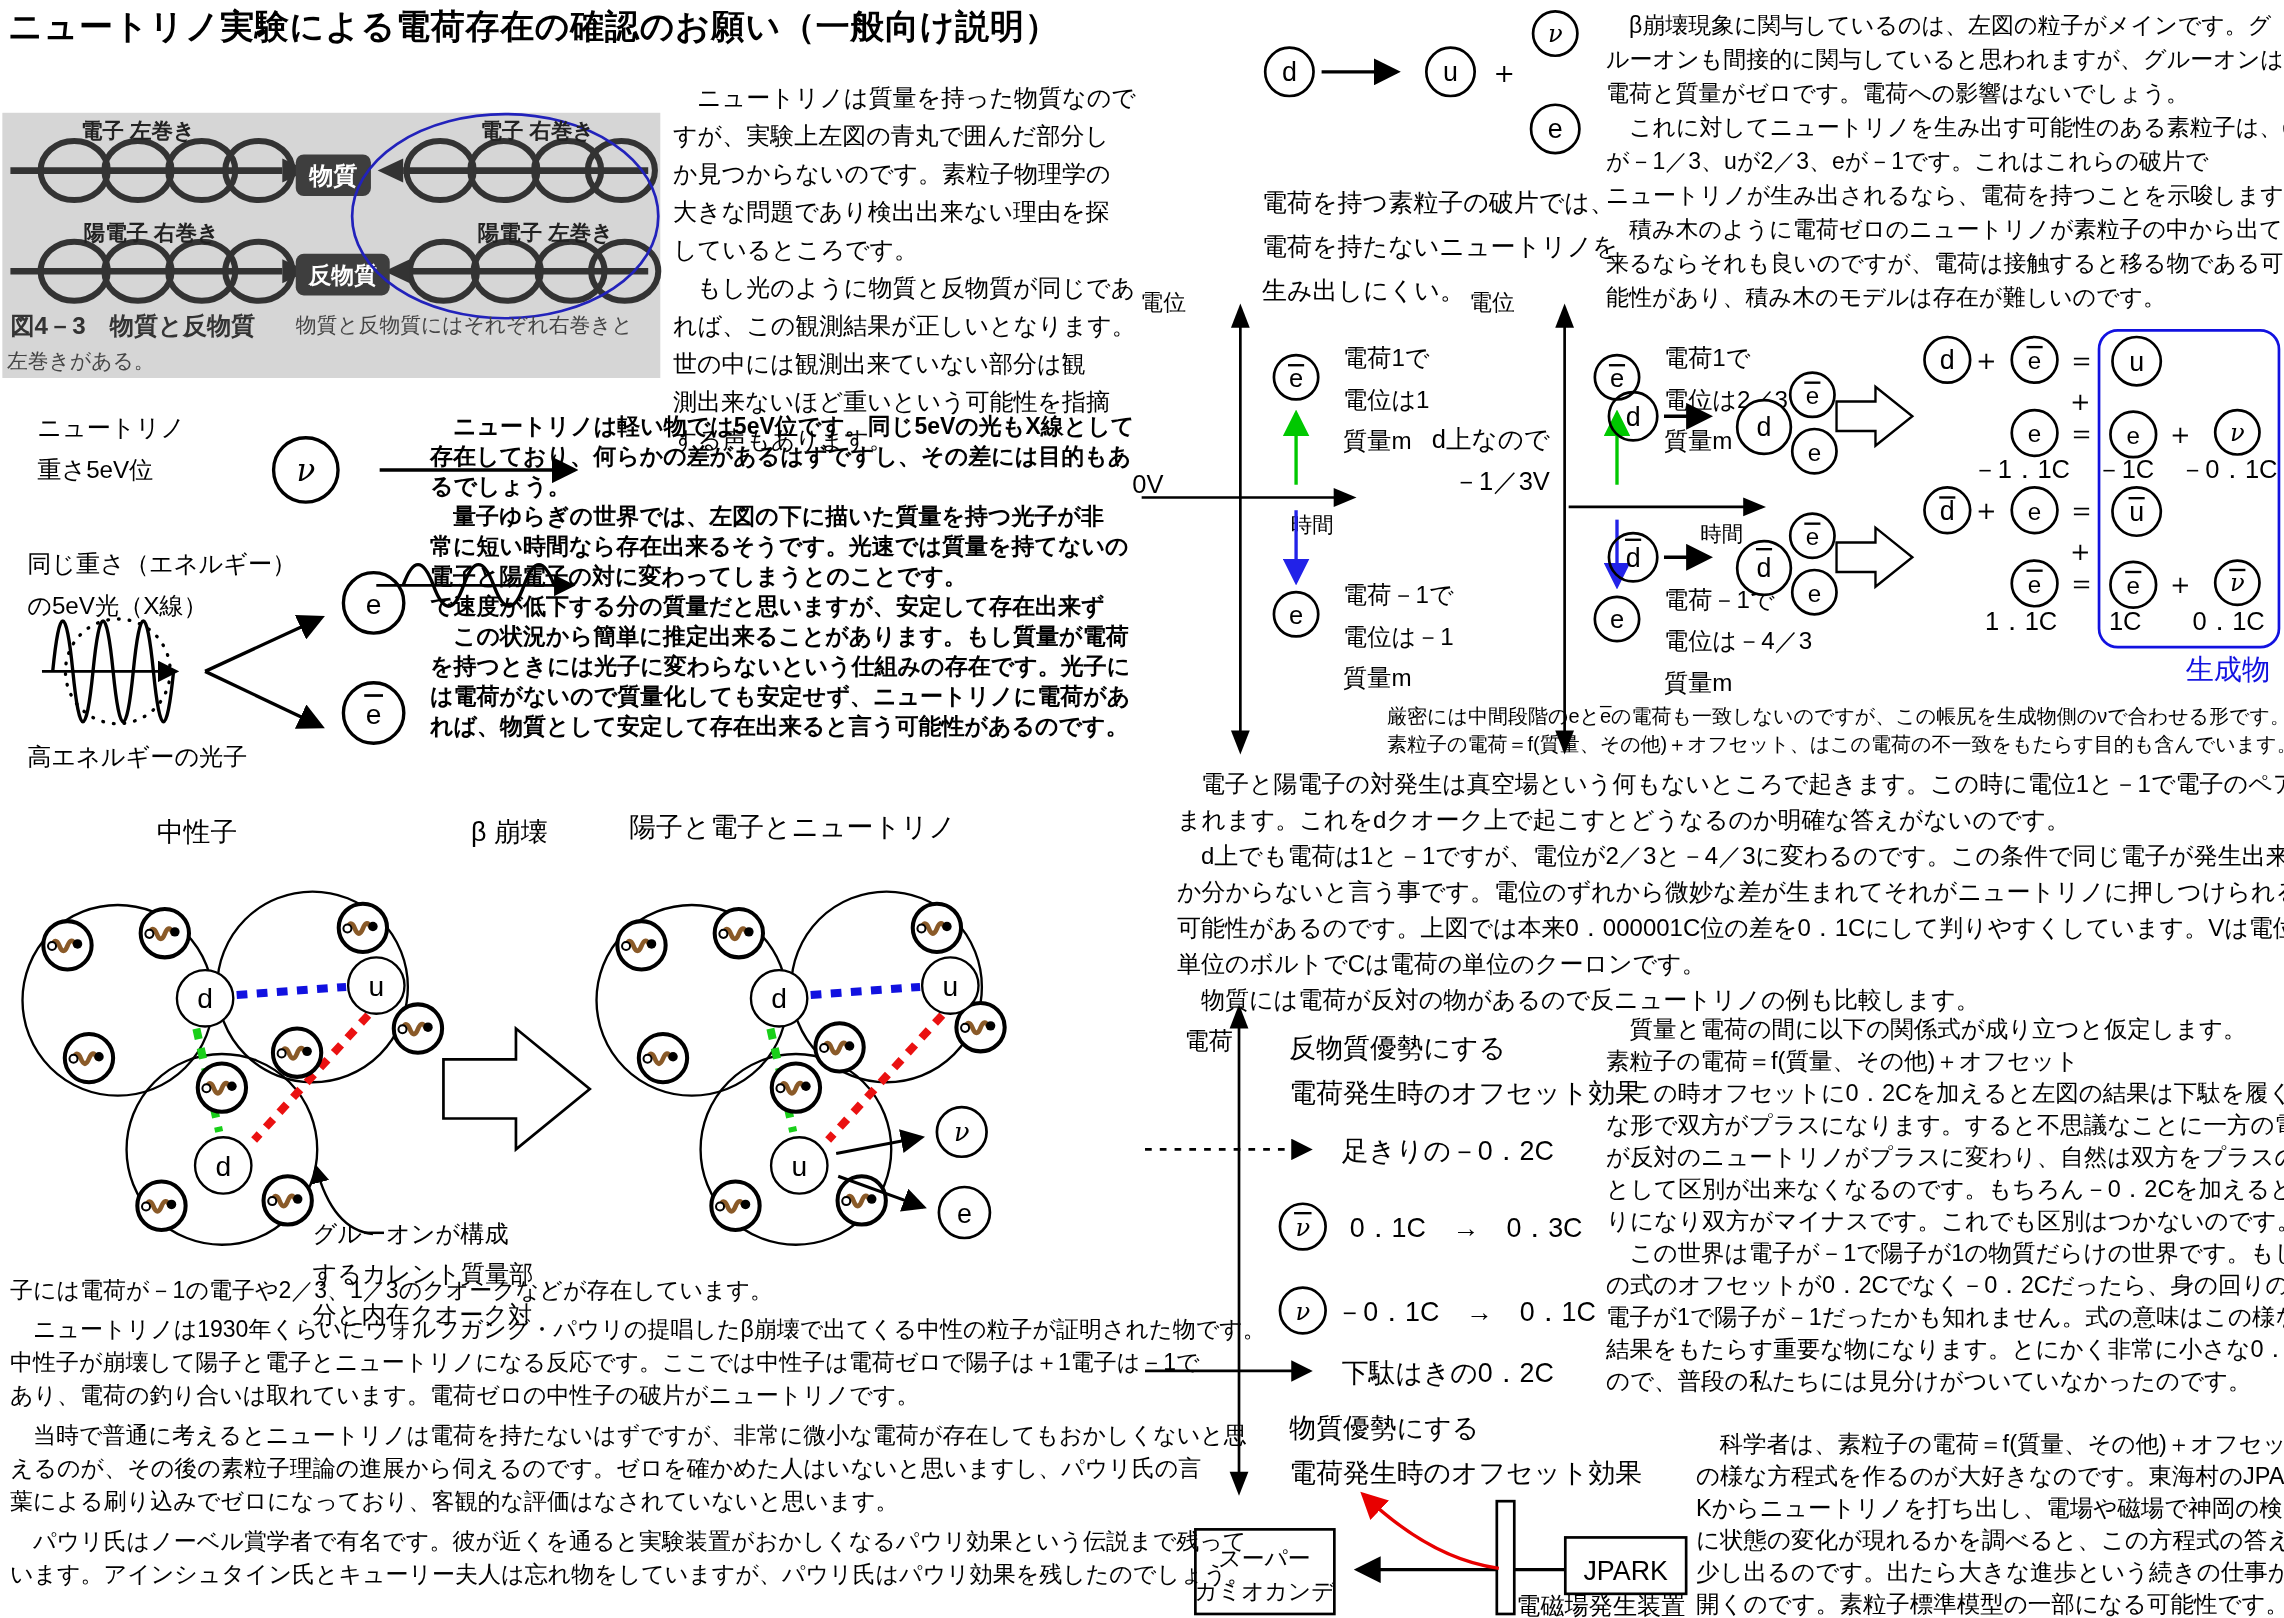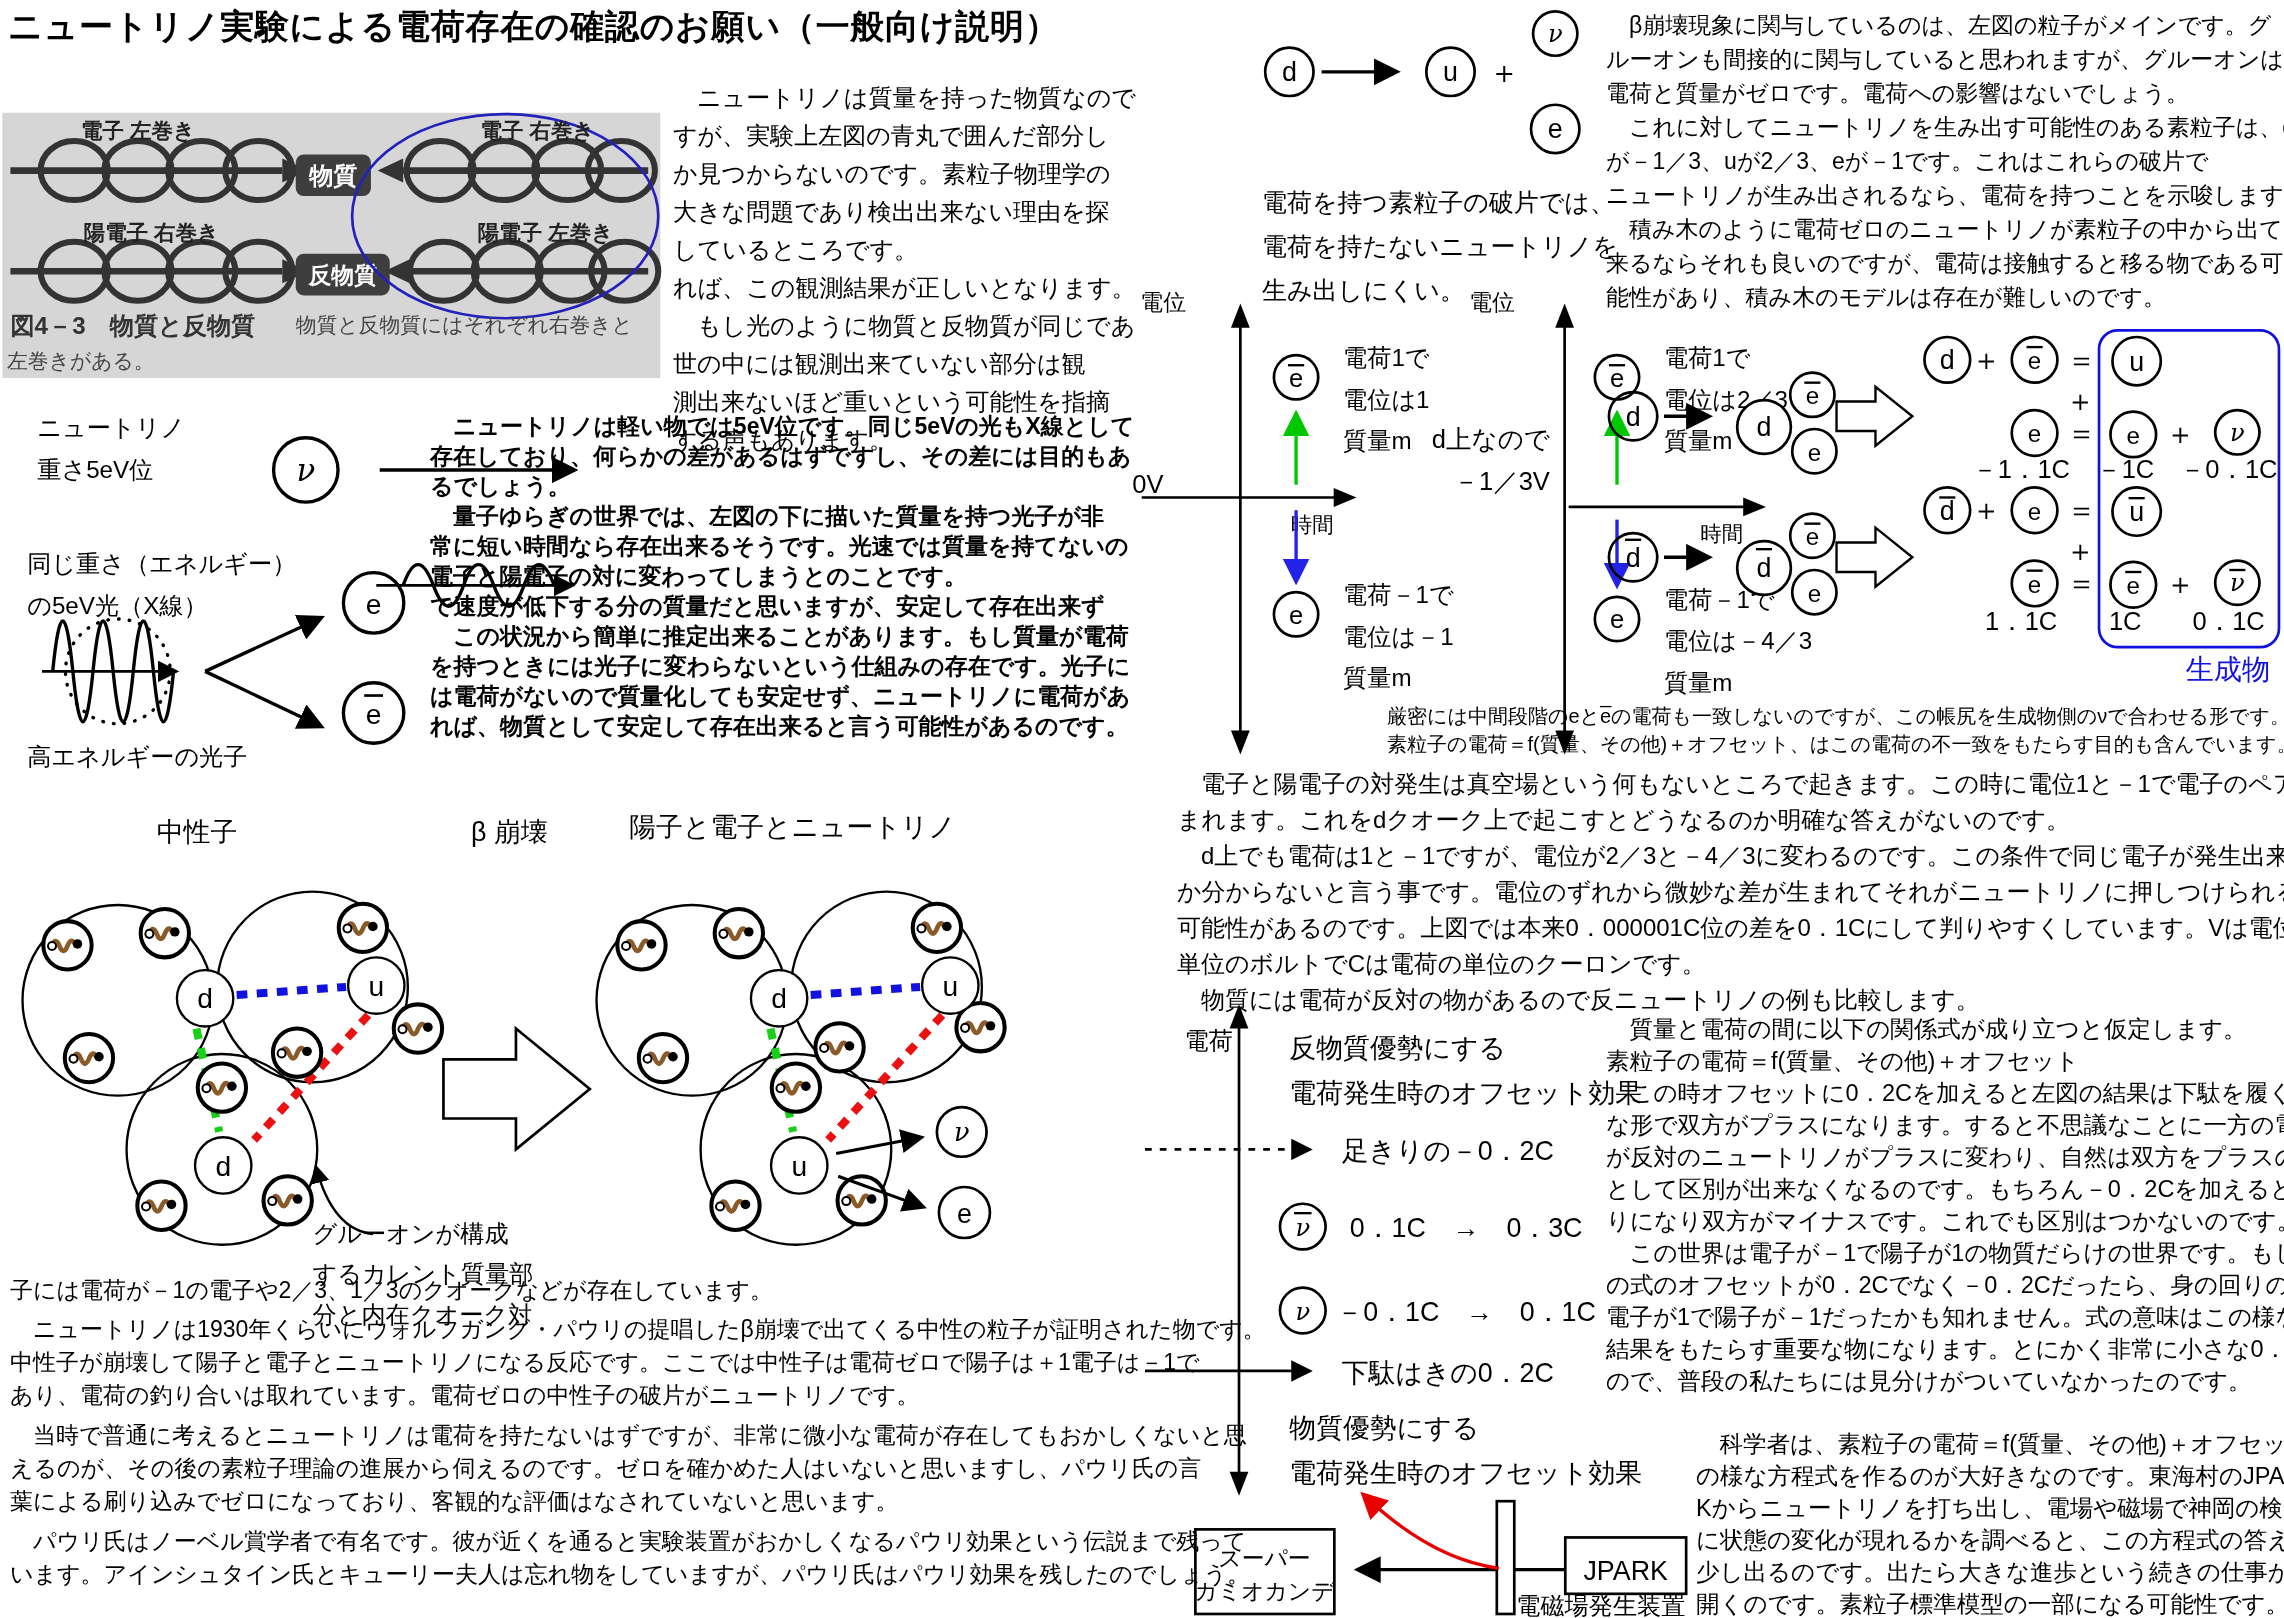--- a/index.html
+++ b/index.html
@@ -376,22 +376,22 @@
   </svg>
 
   <div class="abs title" style="left:8px;top:4px;font-family:Liberation Mono, monospace;">ニュートリノ実験による電荷存在の確認のお願い（一般向け説明）</div>
 
   <div class="abs ln36" style="left:673px;top:79px;">
     <div>　ニュートリノは質量を持った物質なので</div>
     <div>すが、実験上左図の青丸で囲んだ部分し</div>
     <div>か見つからないのです。素粒子物理学の</div>
     <div>大きな問題であり検出出来ない理由を探</div>
     <div>しているところです。</div>
+    <div>　もし光のように物質と反物質が同じであ</div>
     <div>れば、この観測結果が正しいとなります。</div>
-    <div>　もし光のように物質と反物質が同じであ</div>
     <div>世の中には観測出来ていない部分は観</div>
     <div>測出来ないほど重いという可能性を指摘</div>
     <div>する声もあります。</div>
   </div>
 
   <div class="abs ln34" style="left:430px;top:411px;">
     <div>　ニュートリノは軽い物では5eV位です。同じ5eVの光もX線として</div>
     <div>存在しており、何らかの差があるはずですし、その差には目的もあ</div>
     <div>るでしょう。</div>
     <div>　量子ゆらぎの世界では、左図の下に描いた質量を持つ光子が非</div>

